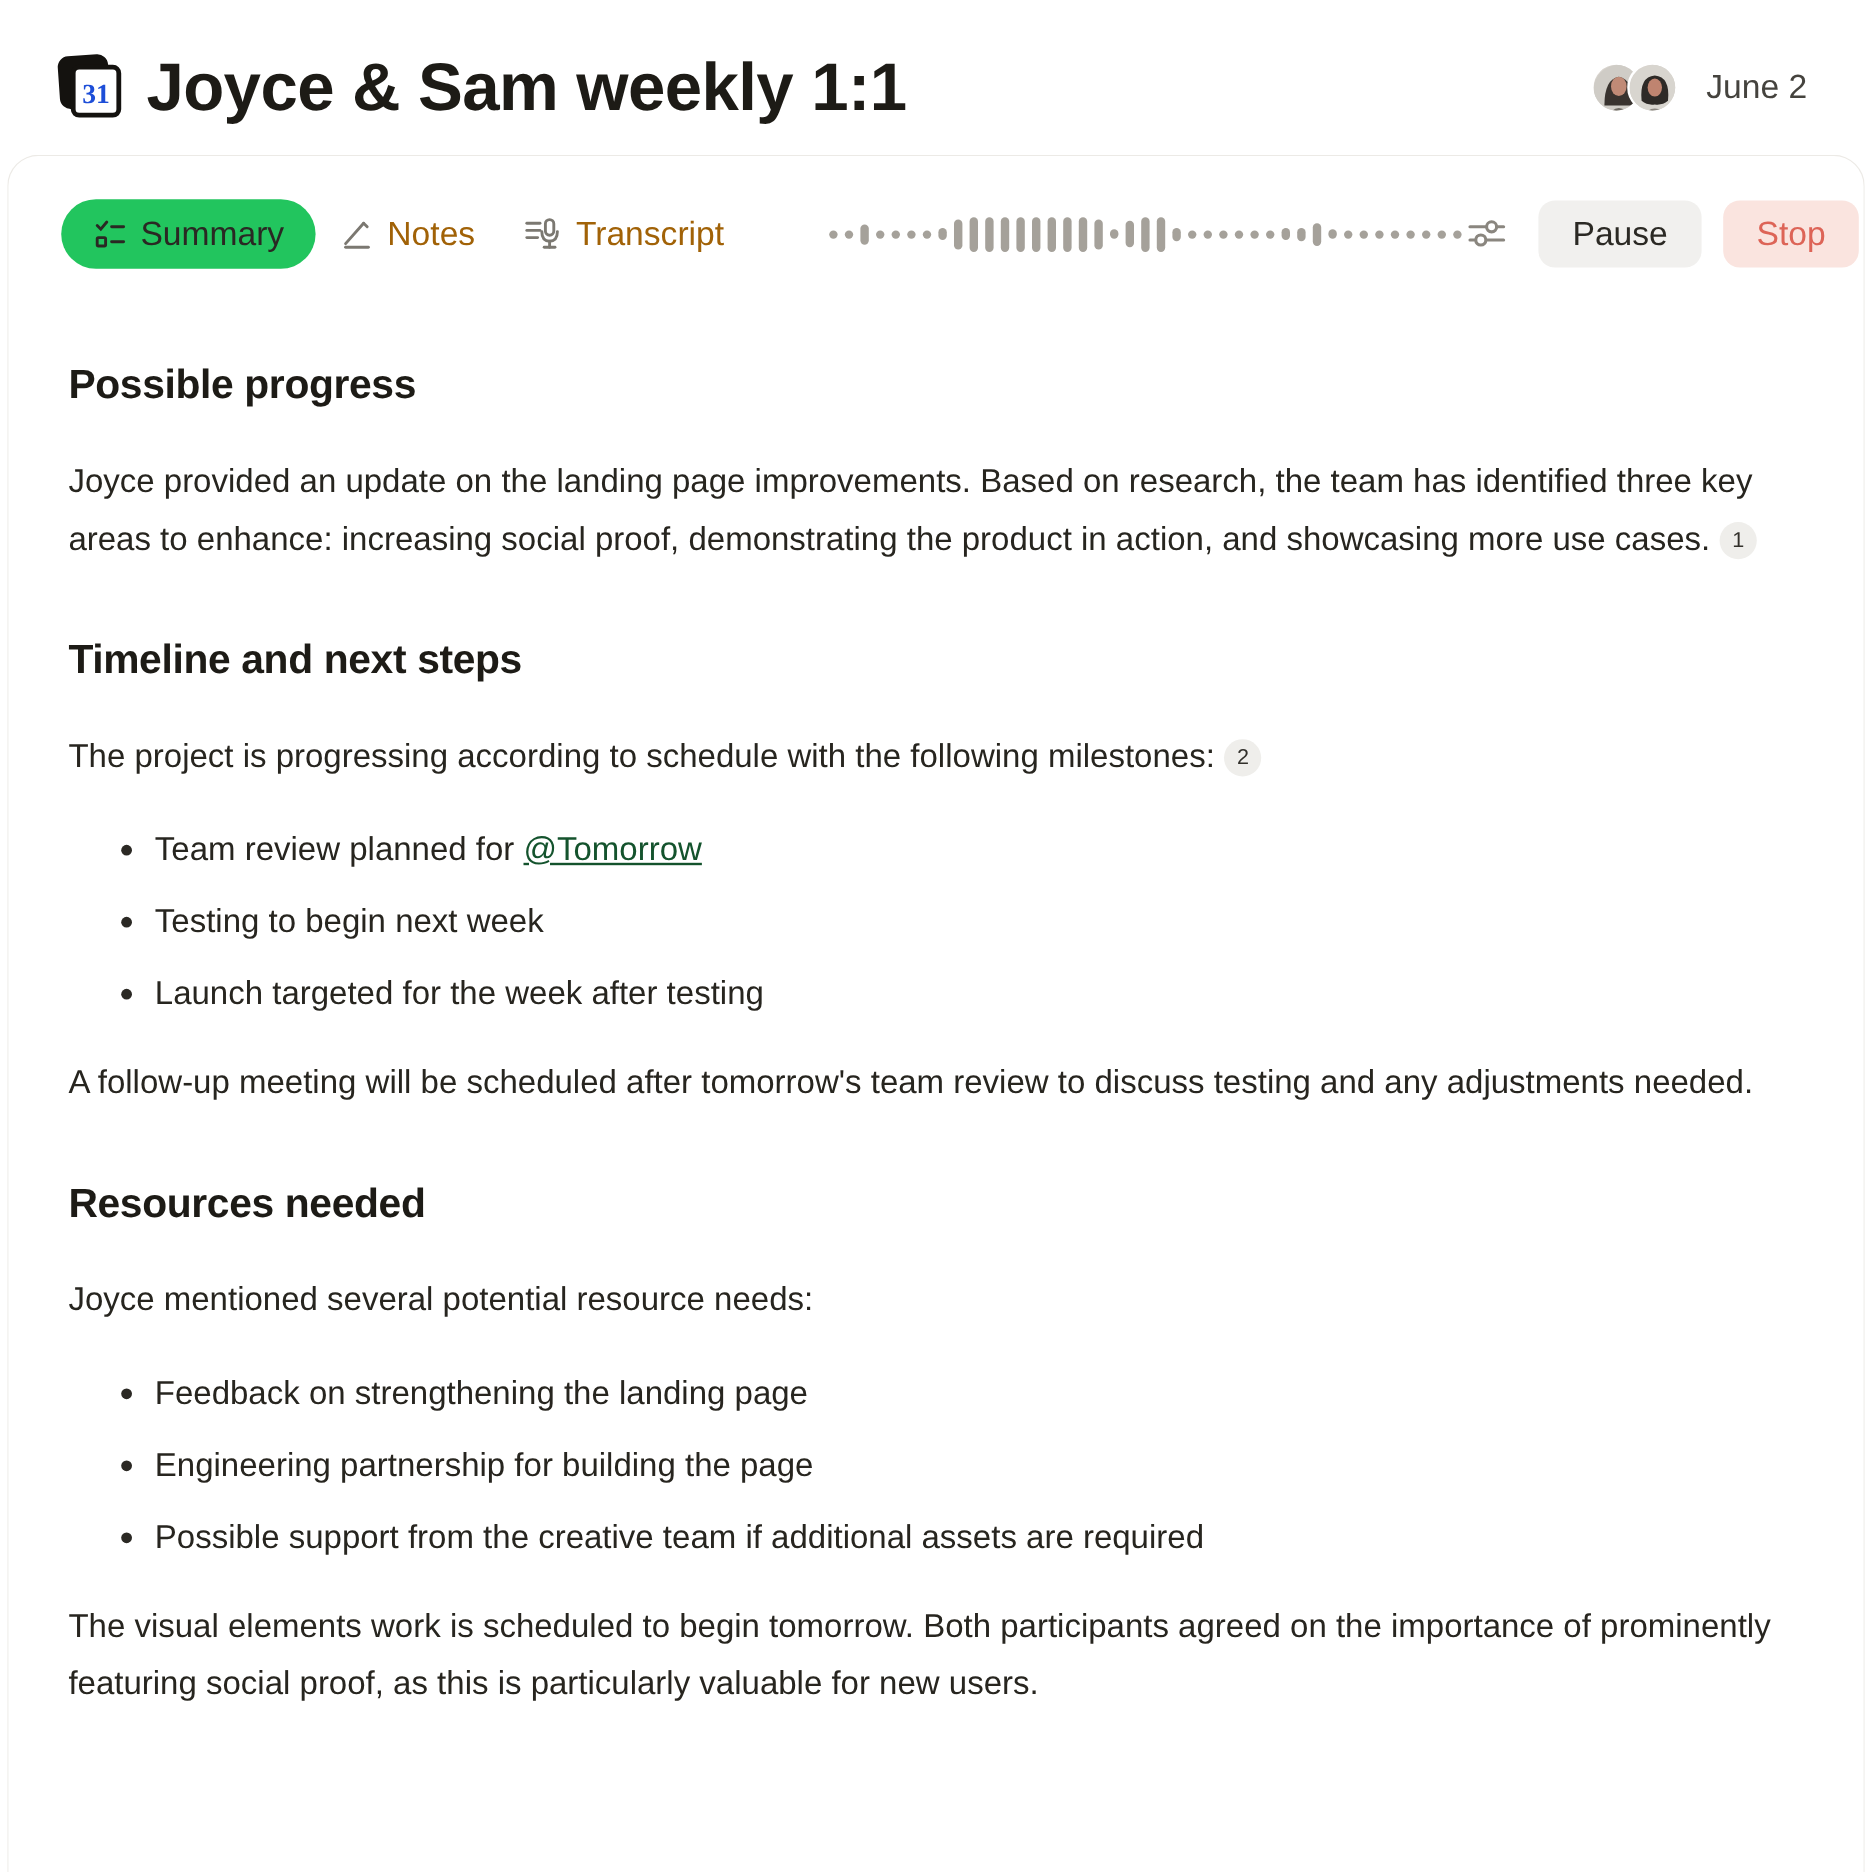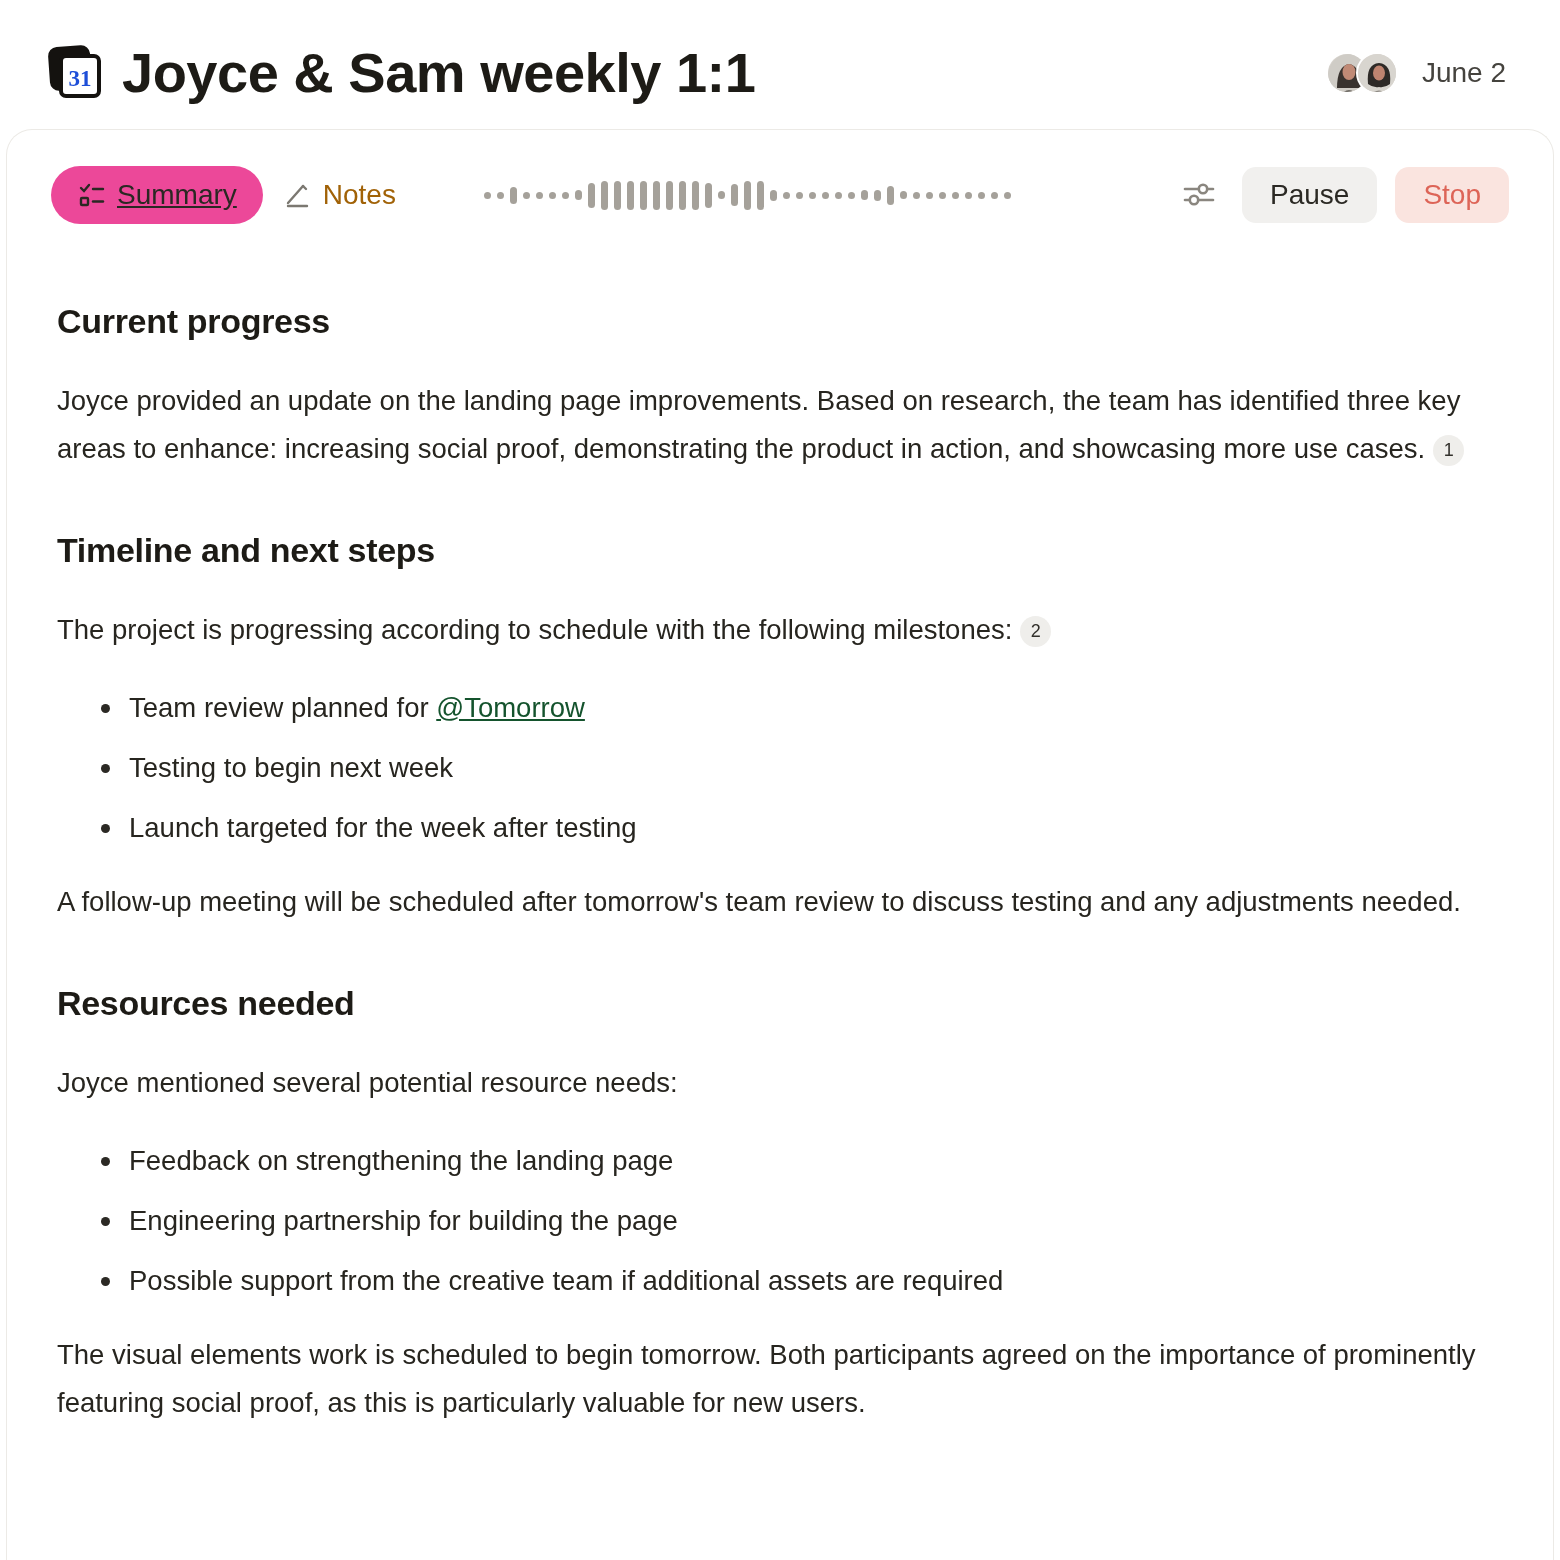--- a/index.html
+++ b/index.html
@@ -28,21 +28,21 @@
 
   
   .card { margin:24px 6px 0 6px; height:1600px;
     border:1px solid #eceae6; border-bottom:none;
     border-radius:26px 26px 0 0; background:#ffffff; padding:36px 44px 0 44px; }
 
   
   .toolbar { display:flex; align-items:center; height:58px; }
   .tab { display:flex; align-items:center; gap:12px; height:58px; padding:0 20px;
     border-radius:29px; font-size:28px; color:#a16207; cursor:pointer; background:transparent; border:none; }
-  .tab.active { background:#ec4899; color:#2a2823; font-weight:500; padding:0 26px;text-decoration:underline; }
+  .tab.active { background:#22c55e; color:#2a2823; font-weight:500; padding:0 26px; }
   .tab .t-icon { display:flex; align-items:center; }
   .waveform { display:flex; align-items:center; gap:6px; margin-left:68px; height:58px; }
   .wf-bar { width:7px; border-radius:4px; background:#a5a19a; flex:0 0 auto; }
   .toolbar-spacer { flex:1; }
   .icon-btn { background:none; border:none; cursor:pointer; display:flex; align-items:center; padding:4px; }
   .btn { border:none; cursor:pointer; height:56px; padding:0 28px; border-radius:14px;
     font-size:28px; font-family:inherit; }
   .btn-pause { background:#f1f0ee; color:#2b2924; margin-left:22px; }
   .btn-stop  { background:#fae4df; color:#dd6457; margin-left:18px; }
 
@@ -117,20 +117,34 @@
       <span class="t-icon">
         <svg width="28" height="28" viewBox="0 0 28 28" fill="none" stroke="#7b7871" stroke-width="2.4" stroke-linecap="round">
           <line x1="5" y1="22" x2="20" y2="5"></line>
           <path d="M20 5 L23 8"></path>
           <line x1="5" y1="25" x2="24" y2="25"></line>
         </svg>
       </span>
       <span>Notes</span>
     </button>
 
+    <button class="tab">
+      <span class="t-icon">
+        <svg width="32" height="30" viewBox="0 0 32 30" fill="none" stroke="#7b7871" stroke-width="2.4" stroke-linecap="round">
+          <line x1="3" y1="6" x2="14" y2="6"></line>
+          <line x1="3" y1="12" x2="14" y2="12"></line>
+          <line x1="3" y1="18" x2="12" y2="18"></line>
+          <rect x="18.5" y="3" width="7" height="13" rx="3.5"></rect>
+          <path d="M15.5 13 Q15.5 21 22 21 Q28.5 21 28.5 13"></path>
+          <line x1="22" y1="21" x2="22" y2="26"></line>
+          <line x1="17.5" y1="26" x2="26.5" y2="26"></line>
+        </svg>
+      </span>
+      <span>Transcript</span>
+    </button>
 
     <div class="waveform">
         <span class="wf-bar" style="height: 7px; background: rgb(165, 161, 154);"></span>
         <span class="wf-bar" style="height: 7px; background: rgb(165, 161, 154);"></span>
         <span class="wf-bar" style="height: 17px; background: rgb(165, 161, 154);"></span>
         <span class="wf-bar" style="height: 7px; background: rgb(165, 161, 154);"></span>
         <span class="wf-bar" style="height: 7px; background: rgb(165, 161, 154);"></span>
         <span class="wf-bar" style="height: 7px; background: rgb(165, 161, 154);"></span>
         <span class="wf-bar" style="height: 7px; background: rgb(165, 161, 154);"></span>
         <span class="wf-bar" style="height: 10px; background: rgb(165, 161, 154);"></span>
@@ -179,21 +193,21 @@
         <circle cx="12" cy="21" r="4.2" fill="#ffffff"></circle>
       </svg>
     </button>
 
     <button class="btn btn-pause">Pause</button>
     <button class="btn btn-stop">Stop</button>
   </div>
 
   <div class="content">
 
-    <h2>Current progress</h2>
+    <h2>Possible progress</h2>
     <p><span>Joyce provided an update on the landing page improvements. Based on research, the team has identified three key areas to enhance: increasing social proof, demonstrating the product in action, and showcasing more use cases.</span><span class="citation">1</span></p>
 
     <h2>Timeline and next steps</h2>
     <p><span>The project is progressing according to schedule with the following milestones:</span><span class="citation">2</span></p>
 
     <ul class="bullets">
       <li><span>Team review planned for </span><span class="mention">@Tomorrow</span></li>
       <li>Testing to begin next week</li>
       <li>Launch targeted for the week after testing</li>
     </ul>

